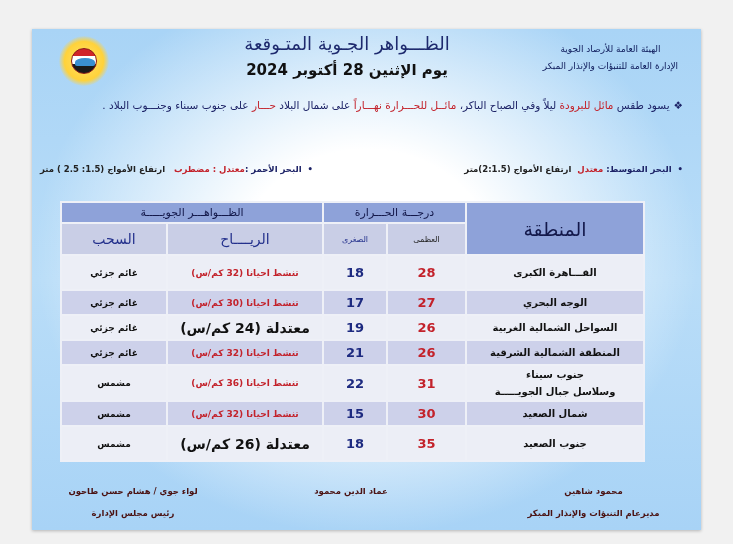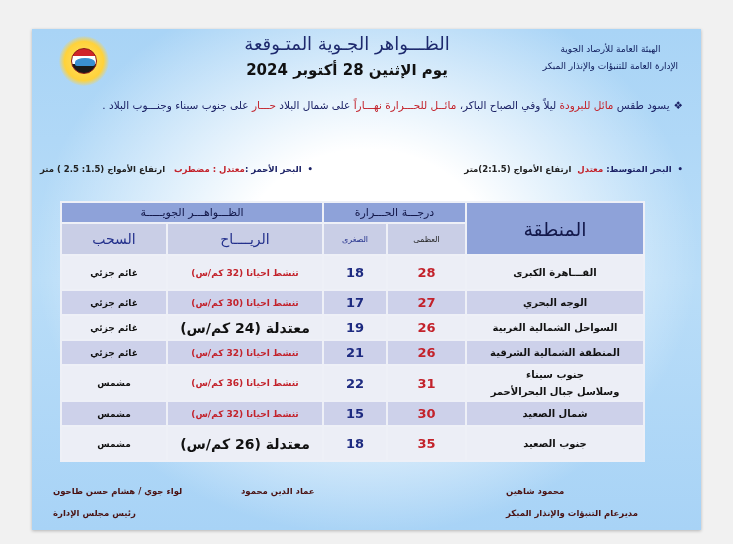--- a/index.html
+++ b/index.html
@@ -80,21 +80,21 @@
   tr.even td { background: #cdd1ea; }
 
   td.region { font-size: 10px; color: #111; line-height: 17px; }
   td.tmax { font-size: 13px; color: #c3222b; }
   td.tmin { font-size: 13px; color: #1d2a80; }
   td.wind { font-size: 9px; color: #c3222b; }
   td.wind.moderate { font-size: 14px; color: #111; }
   td.cloud { font-size: 9px; color: #111; }
 
   .signers { position: absolute; left: 0; top: 451px; width: 669px; height: 40px; }
-  .signer { position: absolute; top: 0; text-align: left; font-size: 8.5px; font-weight: bold; color: #4a1212; line-height: 22px; white-space: nowrap; }
+  .signer { position: absolute; top: 0; text-align: center; font-size: 8.5px; font-weight: bold; color: #4a1212; line-height: 22px; white-space: nowrap; }
   .signer.s1 { right: 20px; width: 175px; }
   .signer.s2 { right: 240px; width: 220px; }
   .signer.s3 { right: 488px; width: 160px; }
 </style>
 </head>
 <body>
 
 <div class="card">
 
   <div class="logo">
@@ -170,21 +170,21 @@
       <tr class="r even">
         <td class="region">المنطقة الشمالية الشرقية</td>
         <td class="tmax">26</td>
         <td class="tmin">21</td>
         <td class="wind">تنشط احيانا (32 كم/س)</td>
         <td class="cloud">غائم جزئي</td>
       </tr>
       <tr class="r odd tall">
         <td class="region">
           <div>جنوب سيناء</div>
-          <div>وسلاسل جبال البحرالأحمر</div>
+          <div>وسلاسل جبال الجويـــــة</div>
         </td>
         <td class="tmax">31</td>
         <td class="tmin">22</td>
         <td class="wind">تنشط احيانا (36 كم/س)</td>
         <td class="cloud">مشمس</td>
       </tr>
       <tr class="r even">
         <td class="region">شمال الصعيد</td>
         <td class="tmax">30</td>
         <td class="tmin">15</td>

